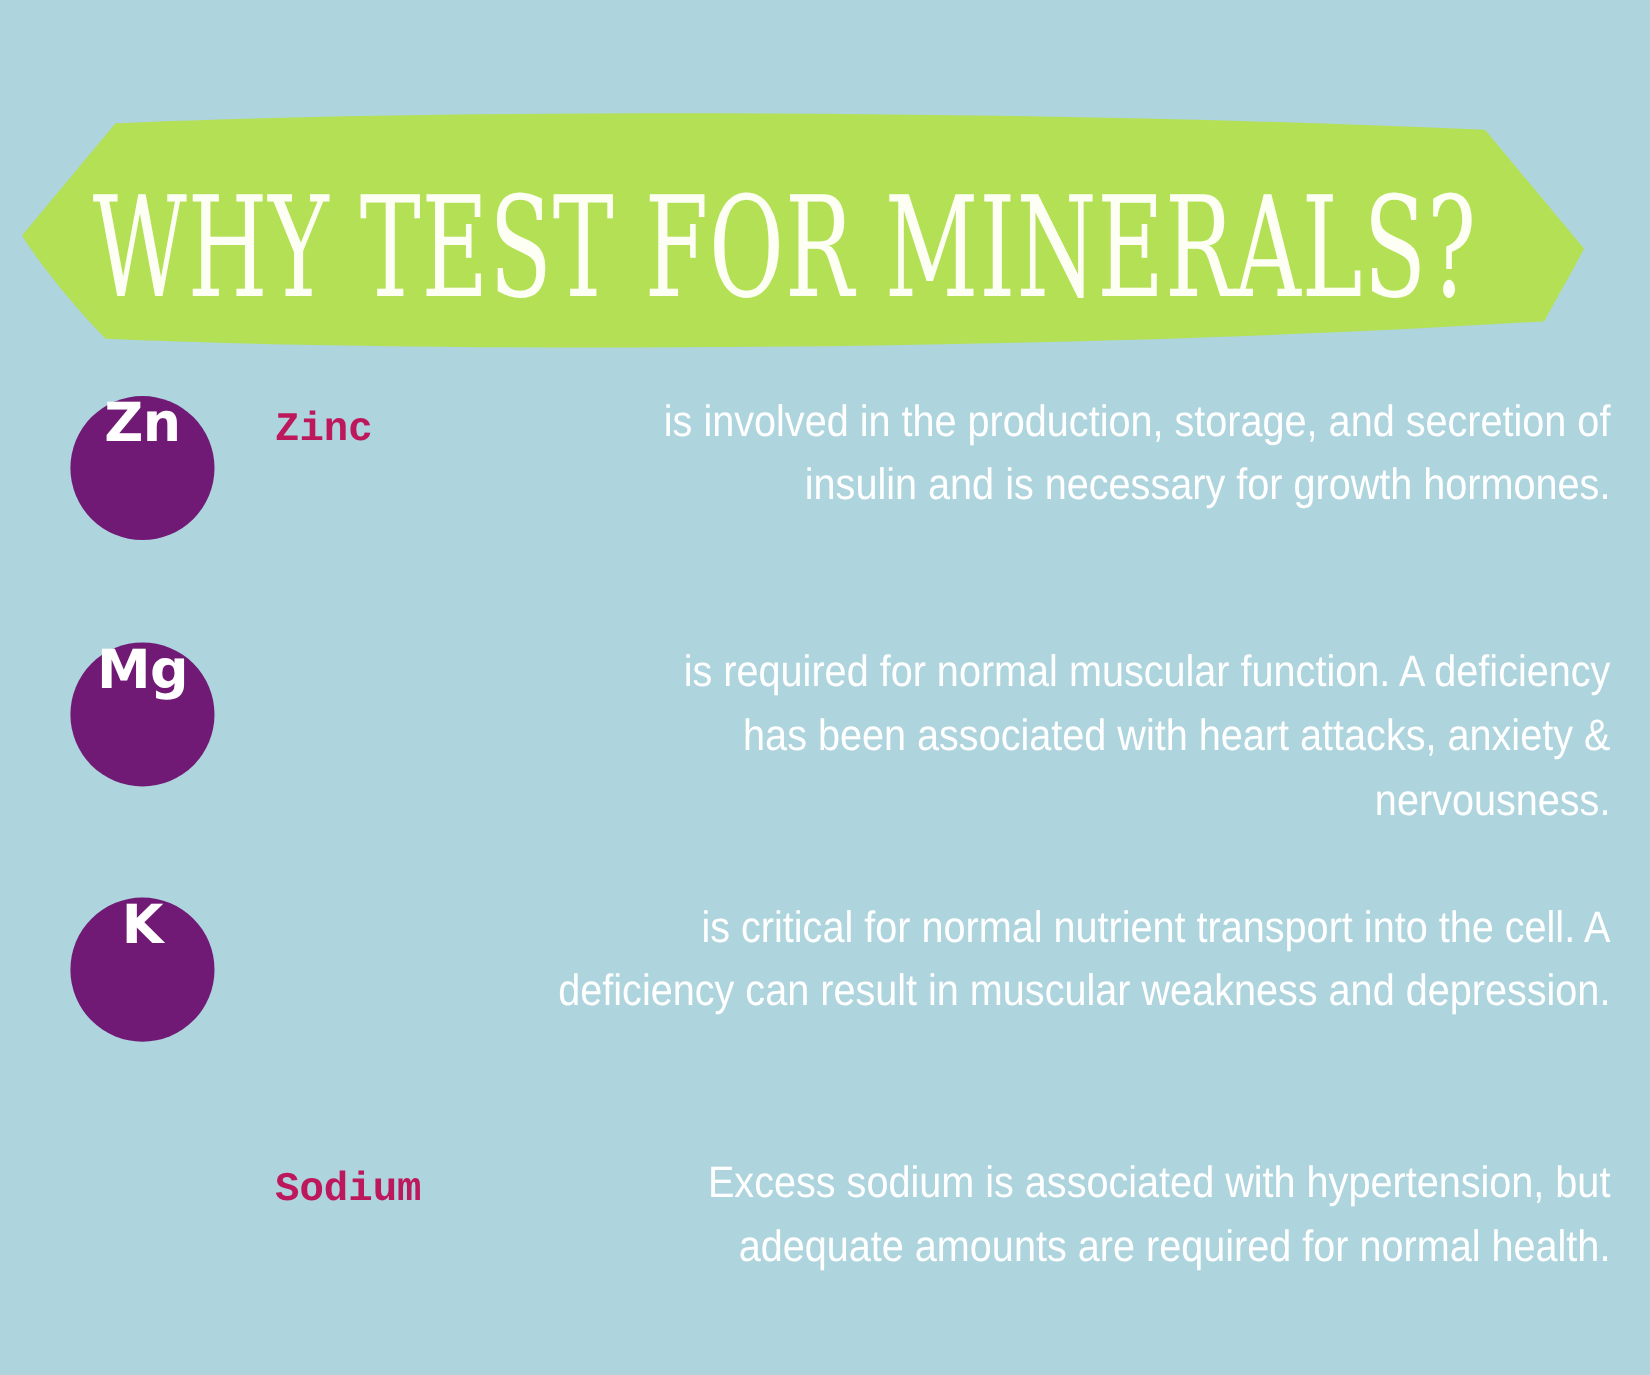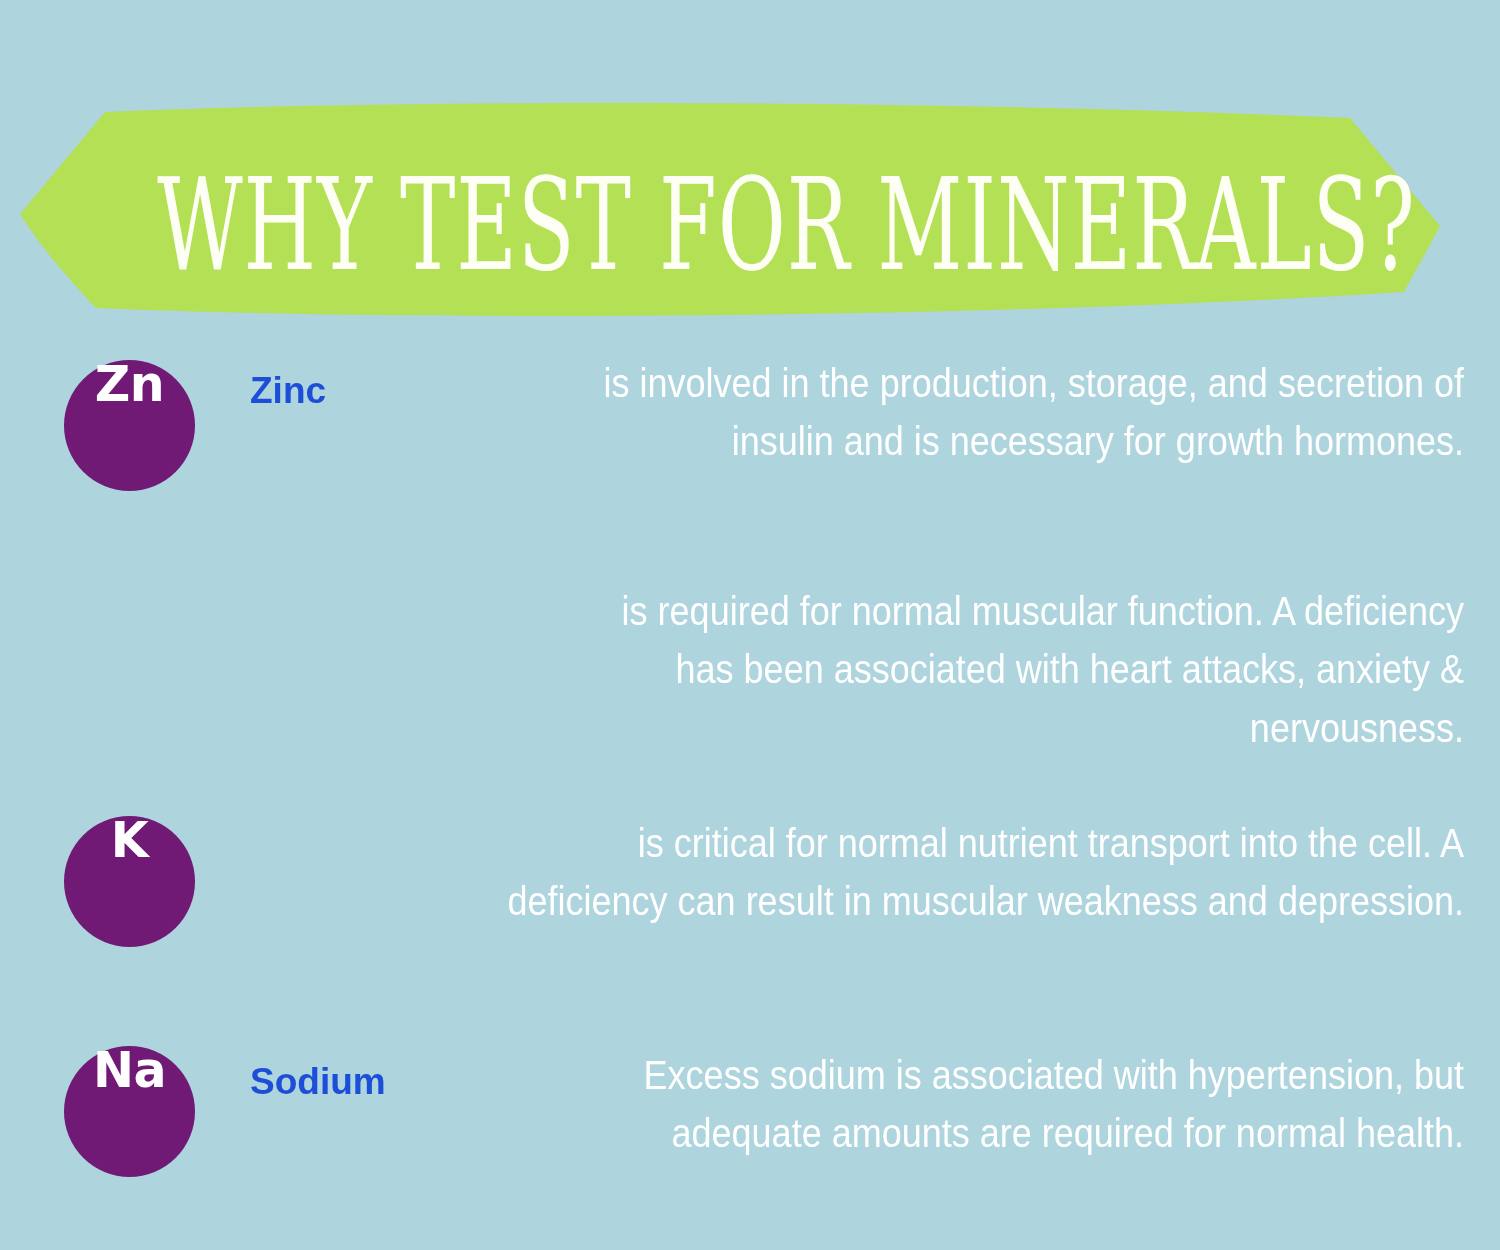--- a/index.html
+++ b/index.html
@@ -32,21 +32,21 @@
     display: block;
   }
   .banner-title {
     position: absolute;
     left: 0;
     top: 0;
     width: 1500px;
     height: 240px;
     display: flex;
     align-items: center;
-    justify-content: flex-start;
+    justify-content: flex-end;
     padding-top: 18px;
     box-sizing: border-box;
   }
   .banner-title span {
     display: block;
     font-family: "DejaVu Serif", "Liberation Serif", serif;
     font-weight: 400;
     font-size: 104px;
     line-height: 1;
     color: #fdfff4;
@@ -84,22 +84,22 @@
     color: #ffffff;
     font-family: "DejaVu Sans", sans-serif;
     font-weight: 700;
     font-size: 49px;
     line-height: 1;
     letter-spacing: -0.5px;
   }
   .name {
     position: absolute;
     top: 23px;
-    color: #1d4ed8;
-    font-family: Liberation Sans, sans-serif;
+    color: #be185d;
+    font-family: Liberation Mono, monospace;
     font-weight: 700;
     font-size: 37px;
     line-height: 1.1;
     white-space: nowrap;
   }
   .desc {
     position: absolute;
     right: 36px;
     top: 8px;
     color: #ffffff;
@@ -150,31 +150,31 @@
 
   <div class="row row-zn">
     <div class="badge">
       <span class="badge-symbol">Zn</span>
     </div>
     <div class="name">Zinc</div>
     <div class="desc">is involved in the production, storage, and secretion of insulin and is necessary for growth hormones.</div>
   </div>
 
   <div class="row row-mg">
+    <div class="badge">
+      <span class="badge-symbol">Mg</span>
+    </div>
     <div class="desc">is required for normal muscular function. A deficiency has been associated with heart attacks, anxiety &amp; nervousness.</div>
   </div>
 
   <div class="row row-k">
     <div class="badge">
       <span class="badge-symbol">K</span>
     </div>
     <div class="desc">is critical for normal nutrient transport into the cell. A deficiency can result in muscular weakness and depression.</div>
   </div>
 
   <div class="row row-na">
-    <div class="badge">
-      <span class="badge-symbol">Na</span>
-    </div>
     <div class="name">Sodium</div>
     <div class="desc">Excess sodium is associated with hypertension, but adequate amounts are required for normal health.</div>
   </div>
 
 </div>
 
 </body></html>

